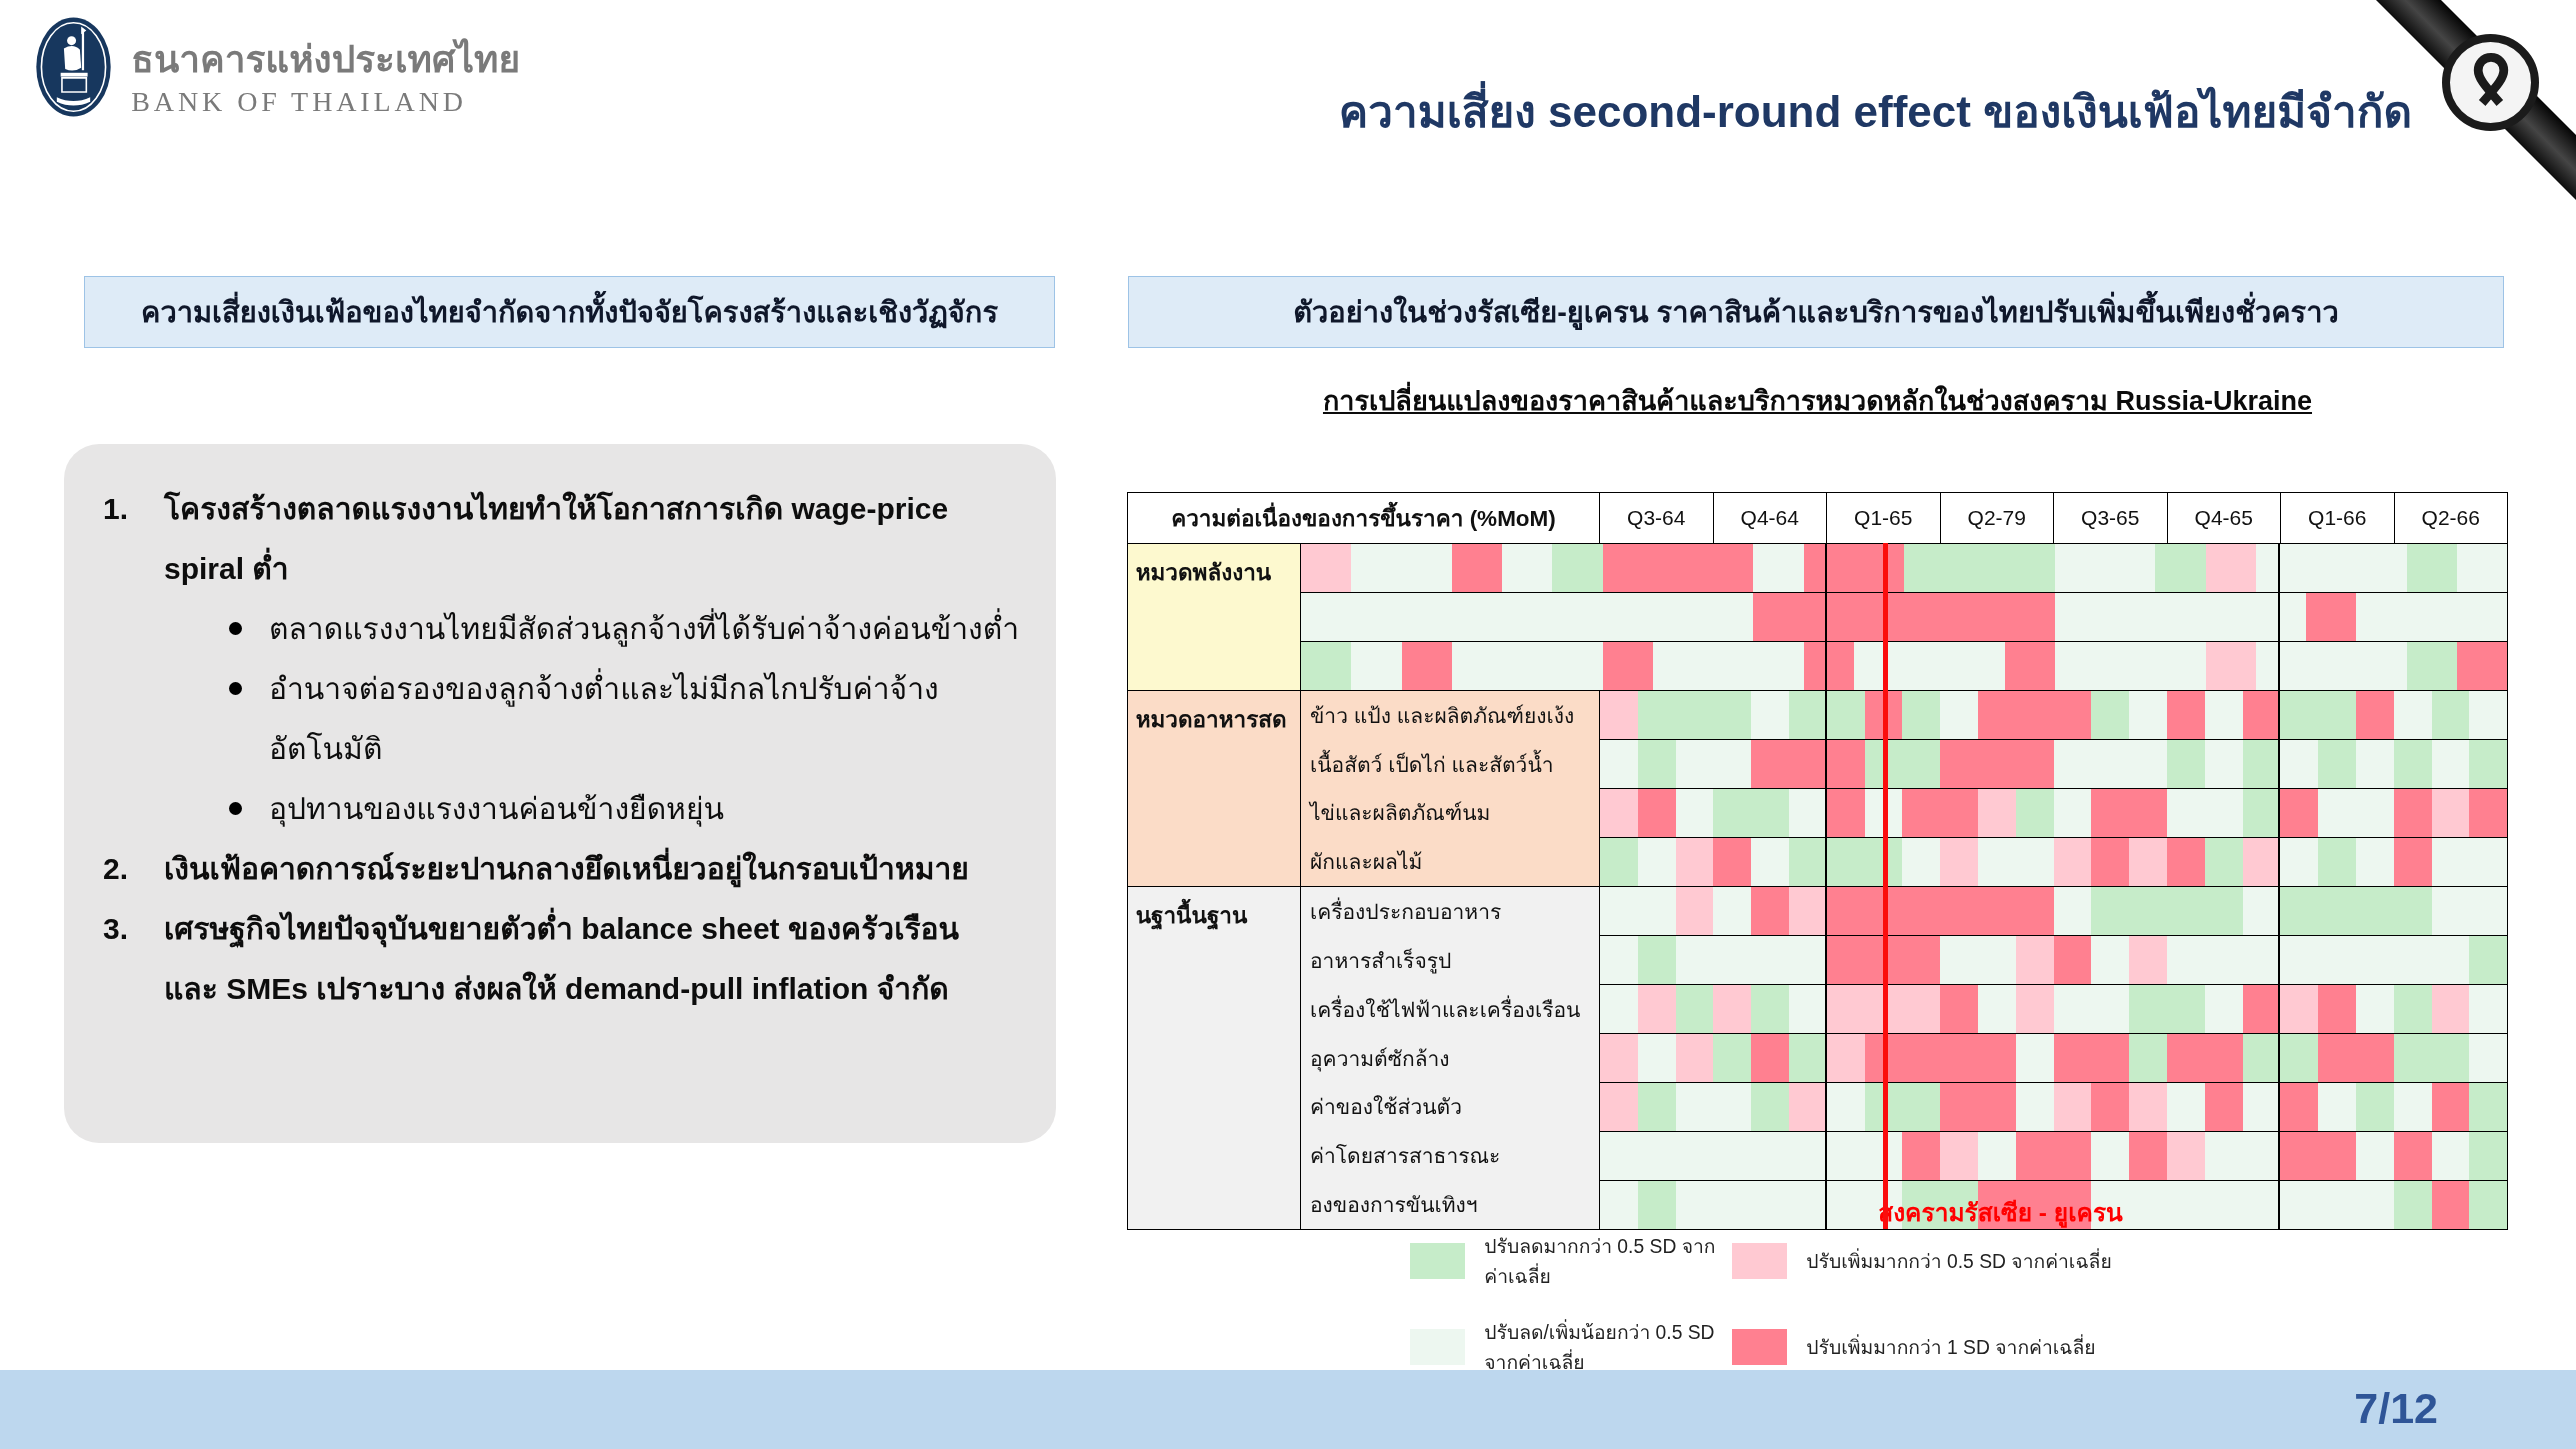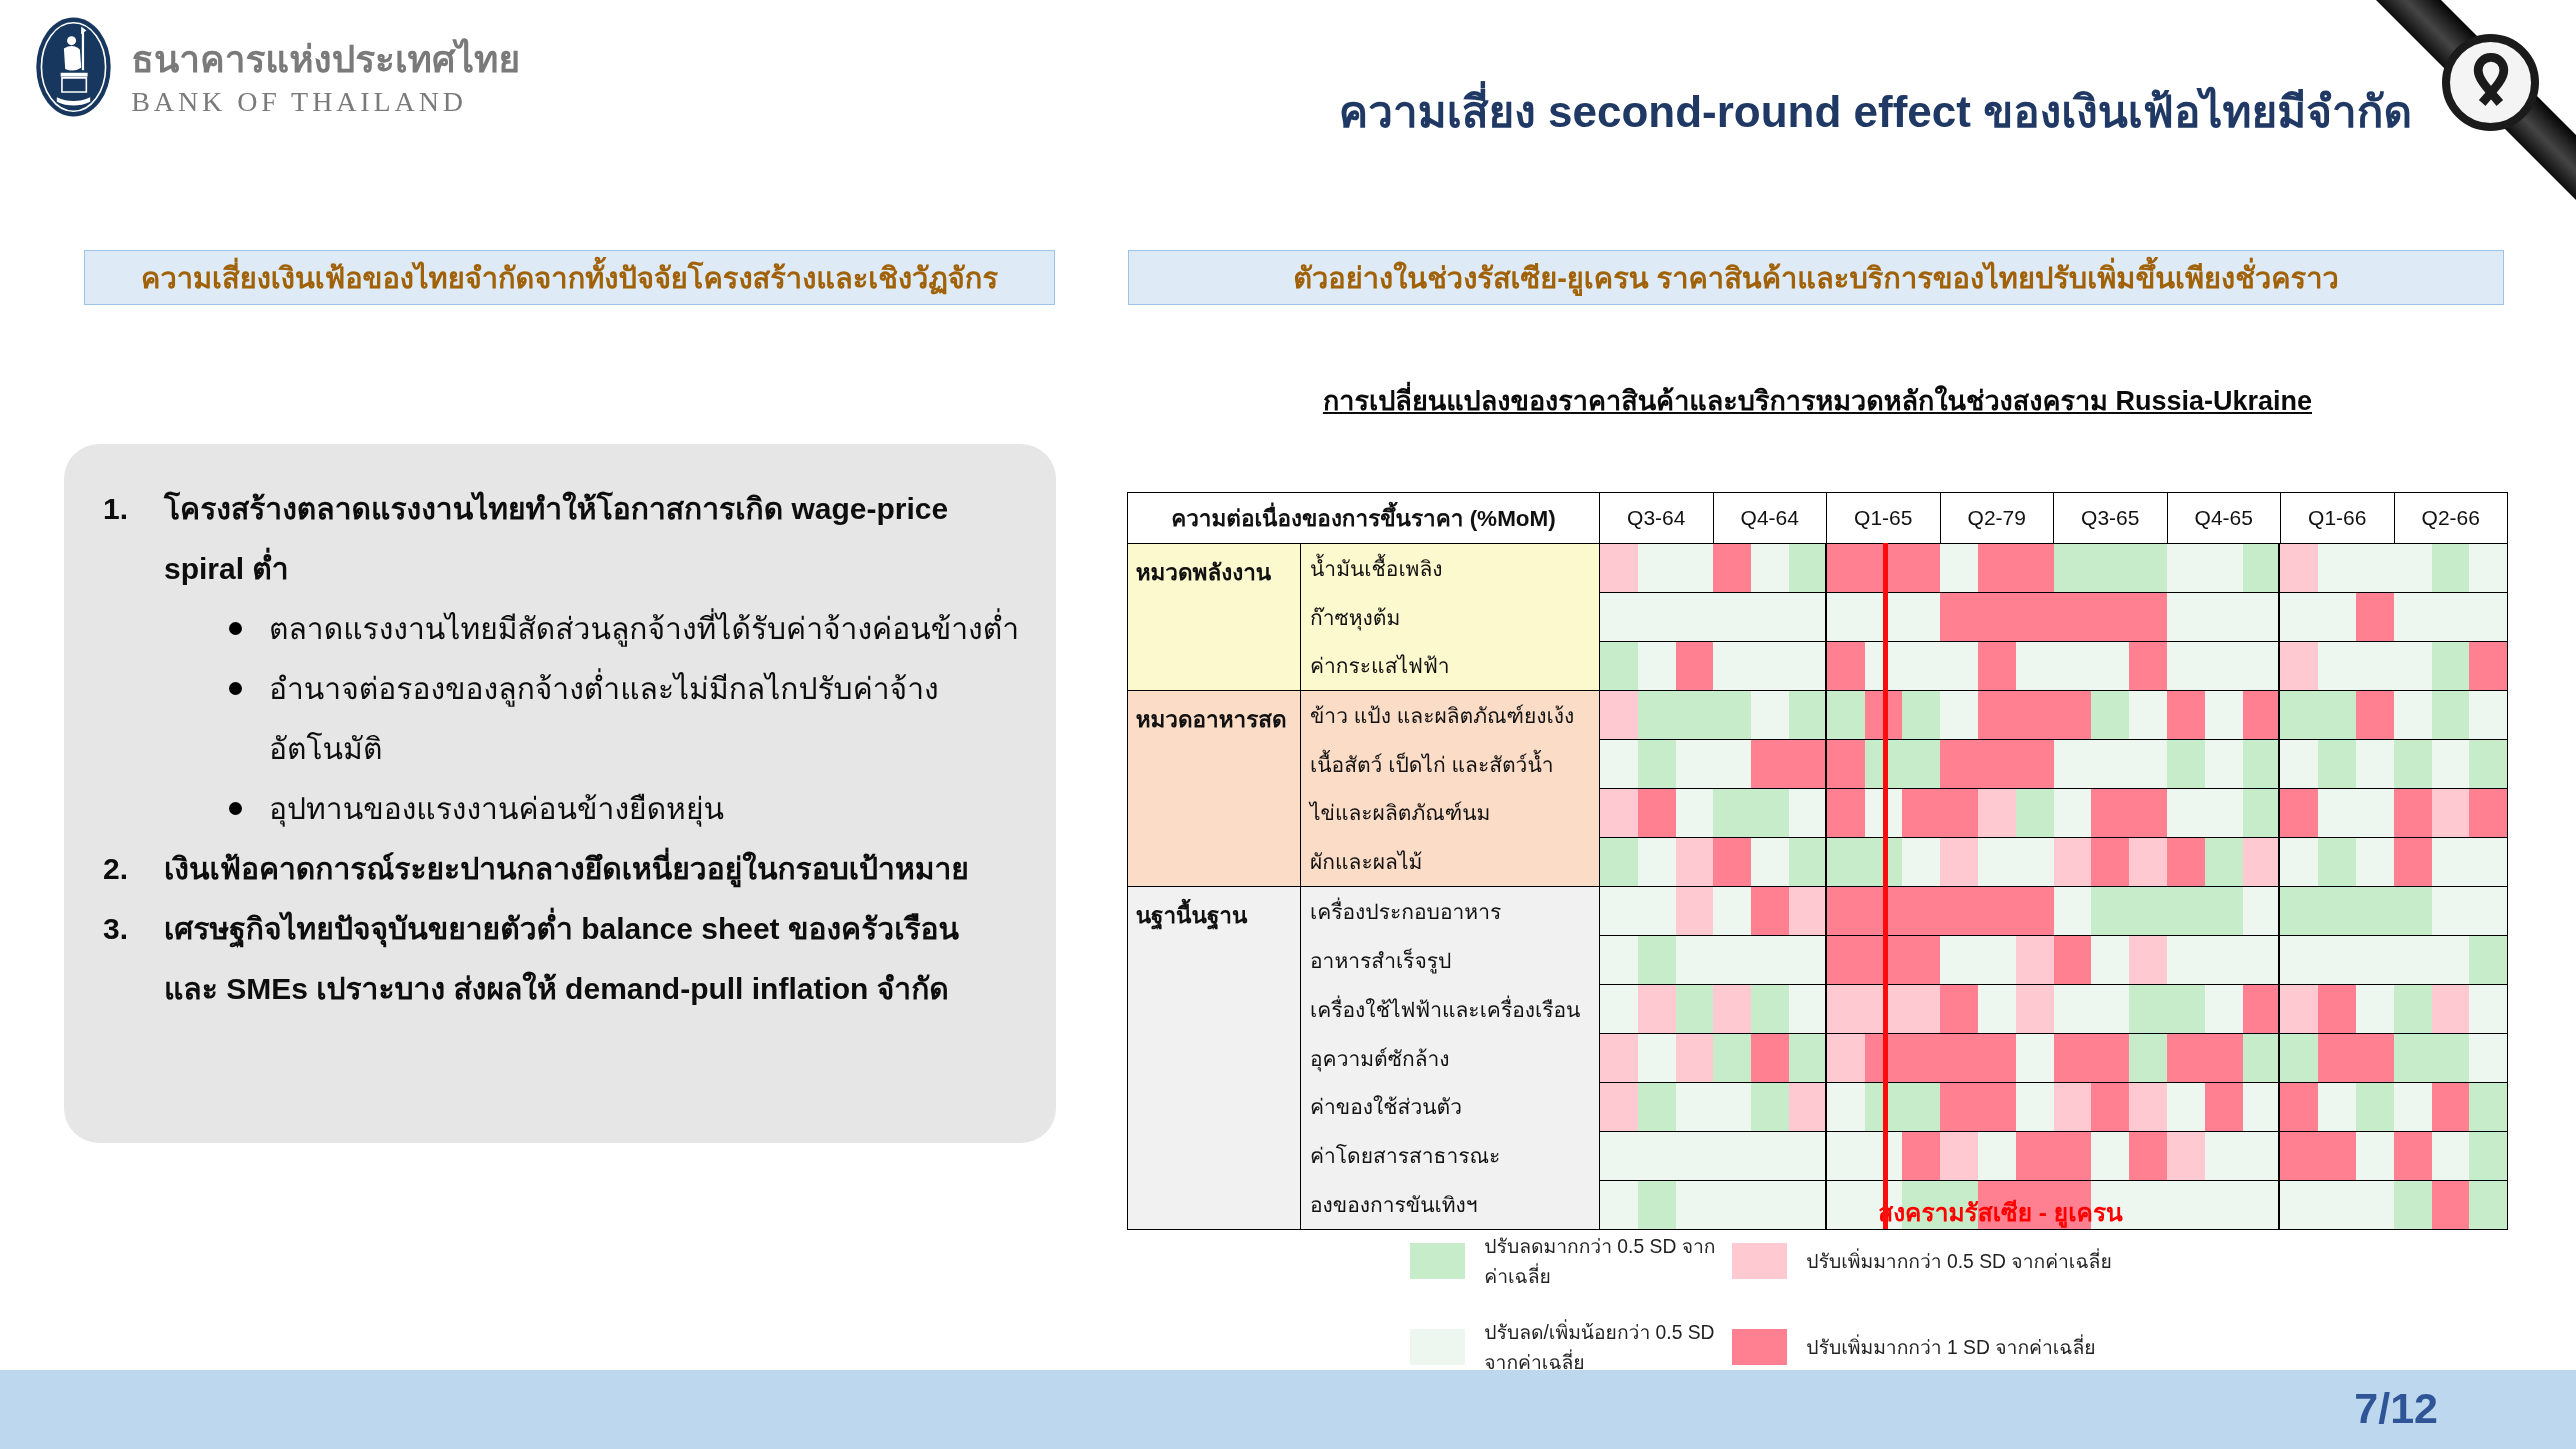--- a/index.html
+++ b/index.html
@@ -16,23 +16,23 @@
 
   
   .corner-ribbon{position:absolute;top:0;right:0;width:213px;height:213px;overflow:hidden;}
   .banner{position:absolute;left:-98px;top:59px;width:451px;height:46px;
           background:linear-gradient(180deg,#050505,#454545 55%,#0d0d0d);transform:rotate(45deg);}
   .ribbon-circle{position:absolute;left:79px;top:34px;width:97px;height:97px;border-radius:50%;
           background:#f4f4f4;border:8.4px solid #1b1b1b;box-sizing:border-box;
           display:flex;align-items:center;justify-content:center;}
 
   
-  .blue-box{position:absolute;top:250px;height:55px;background:#DEEBF7;border:1.9px solid #9DC3E6;
+  .blue-box{position:absolute;top:276px;height:72px;background:#DEEBF7;border:1.9px solid #9DC3E6;
             box-sizing:border-box;display:flex;align-items:center;justify-content:center;
-            font-size:29px;font-weight:bold;color:#a16207;}
+            font-size:29px;font-weight:bold;color:#0f172a;}
   .blue-left{left:84px;width:971px;}
   .blue-right{left:1128px;width:1376px;}
 
   
   .note-panel{position:absolute;left:64px;top:444px;width:992px;height:699px;background:#E7E6E6;
               border-radius:35px;padding:35px 35px 0 39px;box-sizing:border-box;
               font-size:30px;line-height:2.0;color:#0d0d0d;}
   .num-row{display:flex;}
   .num-row .num{width:61px;font-weight:bold;flex-shrink:0;}
   .num-row .itm{flex:1;font-weight:bold;}
@@ -156,25 +156,20 @@
           <div class="q-cell">Q2-79</div>
           <div class="q-cell">Q3-65</div>
           <div class="q-cell grp">Q4-65</div>
           <div class="q-cell">Q1-66</div>
           <div class="q-cell">Q2-66</div>
         </div>
     </div>
     <div id="sections-host">
         <div class="hm-section">
           <div class="hm-cat" style="background: rgb(253, 249, 207);">หมวดพลังงาน</div>
-          <div class="hm-items" style="background: rgb(253, 249, 207);">
-            <div class="hm-item">น้ำมันเชื้อเพลิง</div>
-            <div class="hm-item">ก๊าซหุงต้ม</div>
-            <div class="hm-item">ค่ากระแสไฟฟ้า</div>
-          </div>
           <div class="hm-grid">
             <div class="hm-row">
               <div class="hm-cell" style="background: rgb(255, 201, 210);"></div>
               <div class="hm-cell" style="background: rgb(237, 247, 240);"></div>
               <div class="hm-cell" style="background: rgb(237, 247, 240);"></div>
               <div class="hm-cell" style="background: rgb(255, 128, 144);"></div>
               <div class="hm-cell" style="background: rgb(237, 247, 240);"></div>
               <div class="hm-cell" style="background: rgb(198, 236, 201);"></div>
               <div class="hm-cell" style="background: rgb(255, 128, 144);"></div>
               <div class="hm-cell" style="background: rgb(255, 128, 144);"></div>

